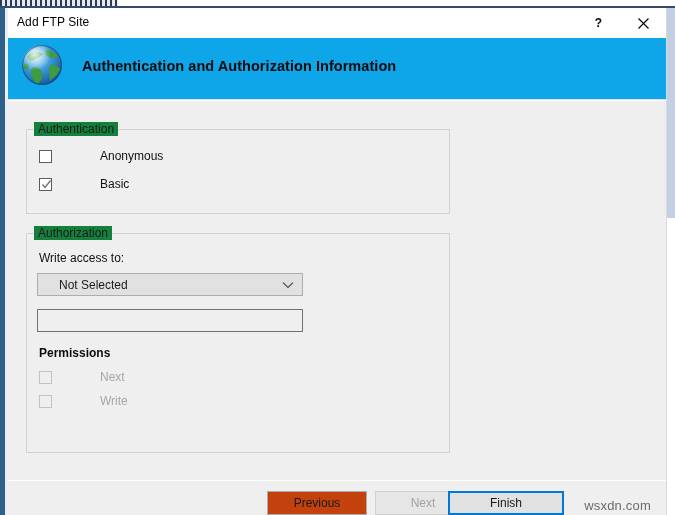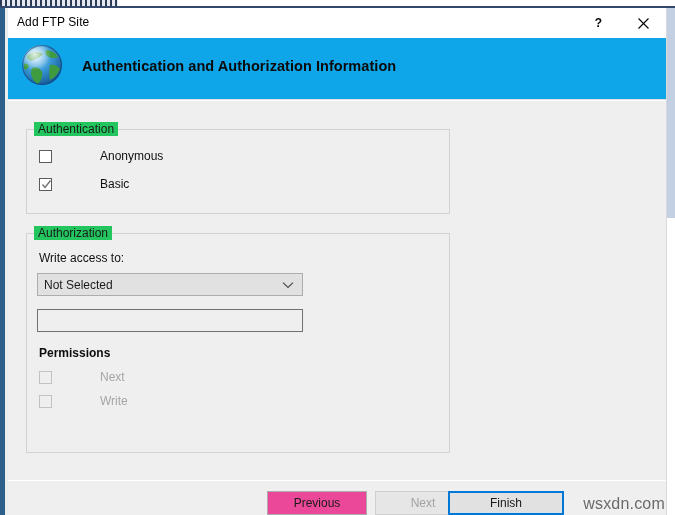--- a/index.html
+++ b/index.html
@@ -139,21 +139,21 @@
     position: absolute;
     box-sizing: border-box;
     border: 1px solid #d2d2d2;
     background: transparent;
   }
   .group-legend {
     position: absolute;
     top: -8px;
     left: 7px;
     padding: 0 4px;
-    background: #22c55e;
+    background: #15803d;
     font-size: 12px;
     color: #1a1a1a;
   }
 
   #group-auth {
     left: 18px; top: 28px;
     width: 424px; height: 85px;
   }
   #group-authz {
     left: 18px; top: 132px;
@@ -197,21 +197,21 @@
 
   .combo {
     position: absolute;
     box-sizing: border-box;
     border: 1px solid #adadad;
     background: #e1e1e1;
     display: flex;
     align-items: center;
     font-size: 12px;
     color: #1a1a1a;
-    padding-left: 6px;
+    padding-left: 21px;
   }
   .combo .arrow {
     position: absolute;
     right: 8px; top: 50%;
     transform: translateY(-50%);
     width: 12px; height: 8px;
   }
 
   .textbox {
     position: absolute;
@@ -232,39 +232,39 @@
     height: 36px;
     background: #efefef;
     border-top: 1px solid #ffffff;
   }
   .btn {
     position: absolute;
     top: 10px;
     height: 24px;
     box-sizing: border-box;
     border: 1px solid #adadad;
-    background: #ec4899;
+    background: #c2410c;
     font-size: 12px;
     color: #1a1a1a;
     display: flex;
     align-items: center;
     justify-content: center;
     font-family: "Liberation Sans", sans-serif;
     cursor: default;
   }
   .btn.disabled { color: #a3a3a3; border-color: #cfcfcf; background: #e6e6e6; }
   .btn.default {
     border: 2px solid #0078d7;
     background: #e1e1e1;
   }
 
   .watermark {
     position: absolute;
-    right: 10px; bottom: 2px;
-    font-size: 16px;
+    right: 24px; bottom: 2px;
+    font-size: 13px;
     color: #6b6b6b;
     letter-spacing: 0.2px;
   }
 </style>
 </head>
 <body>
 
 <div id="root">
 
   <div class="bg-strip-top"></div>

